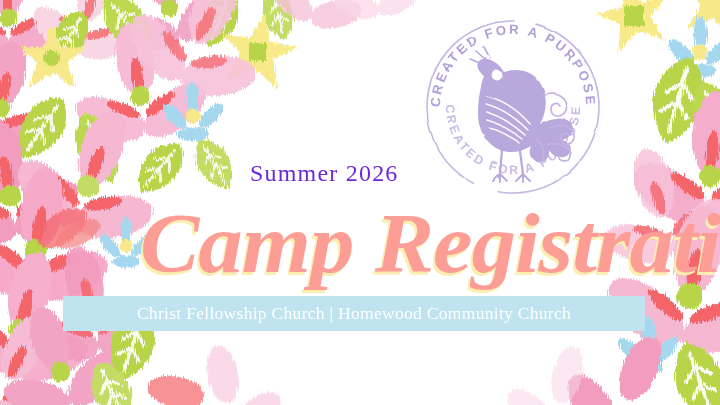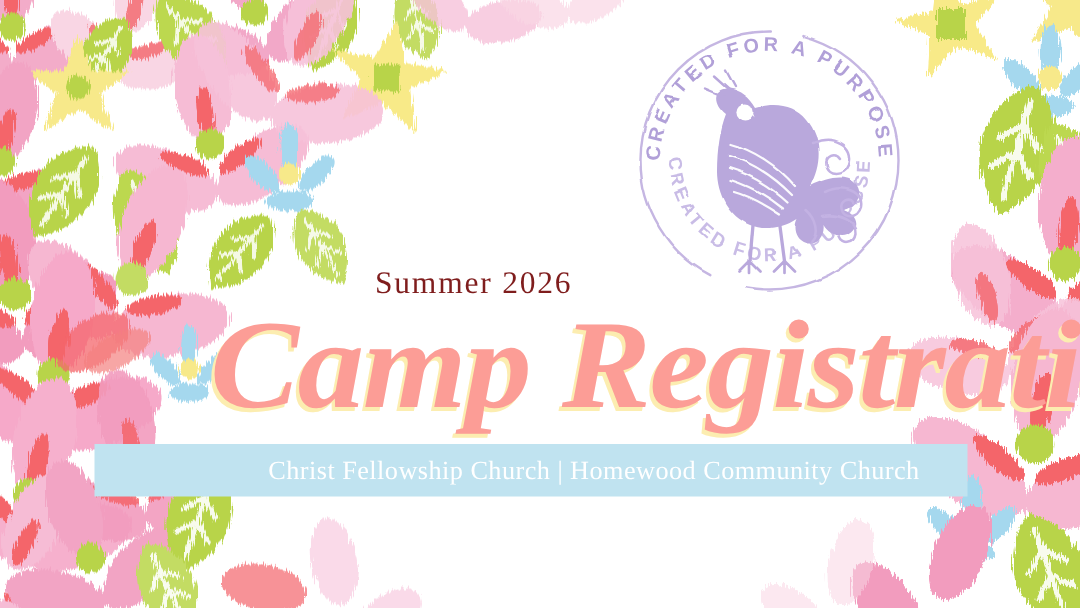--- a/index.html
+++ b/index.html
@@ -12,24 +12,24 @@
   
   .floral{position:absolute;top:0;left:0;width:720px;height:405px;pointer-events:none;}
 
   
   .stamp{position:absolute;left:424px;top:18px;width:178px;height:178px;}
 
   
   .textwrap{position:absolute;left:0;top:0;width:720px;height:405px;}
 
   .summer{
-    position:absolute;left:250px;top:176px;
+    position:absolute;left:250px;top:160px;
     font-family:"Liberation Serif",serif;
-    font-size:21px;letter-spacing:1.2px;
-    color:#7f1d1d;white-space:nowrap;
+    font-size:24px;letter-spacing:1.2px;
+    color:#6d28d9;white-space:nowrap;
   }
 
   .title{
     position:absolute;left:140px;top:198px;
     font-family:"Liberation Serif",serif;
     font-style:italic;font-weight:700;
     font-size:84px;line-height:92px;
     color:#fc9d96;white-space:nowrap;
     letter-spacing:-1px;
     text-shadow:-2px 3px 0 #fcedb0;
@@ -37,21 +37,21 @@
   }
 
   .banner{
     position:absolute;left:63px;top:296px;width:582px;height:35px;
     background:#c0e3f0;
   }
   .banner-text{
     position:absolute;left:63px;top:296px;width:582px;height:35px;
     display:flex;align-items:center;justify-content:center;
     font-family:"Liberation Serif",serif;
-    font-size:17.5px;color:#ffffff;letter-spacing:.3px;white-space:nowrap;padding-left:42px;
+    font-size:17.5px;color:#ffffff;letter-spacing:.3px;white-space:nowrap;
   }
 </style>
 </head>
 <body>
 
 <div id="canvas">
 
   <svg class="floral" viewBox="0 0 720 405" xmlns="http://www.w3.org/2000/svg">
     <defs>
 

